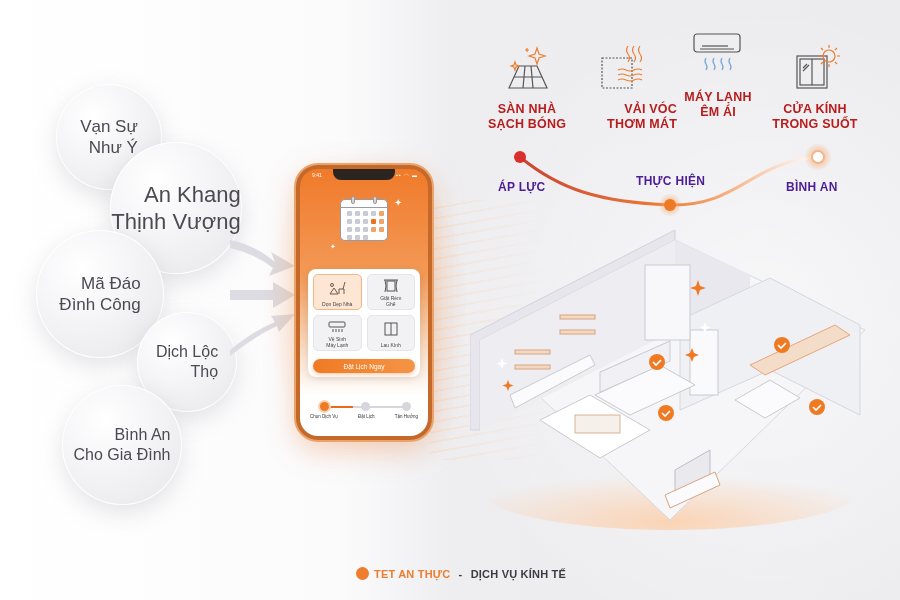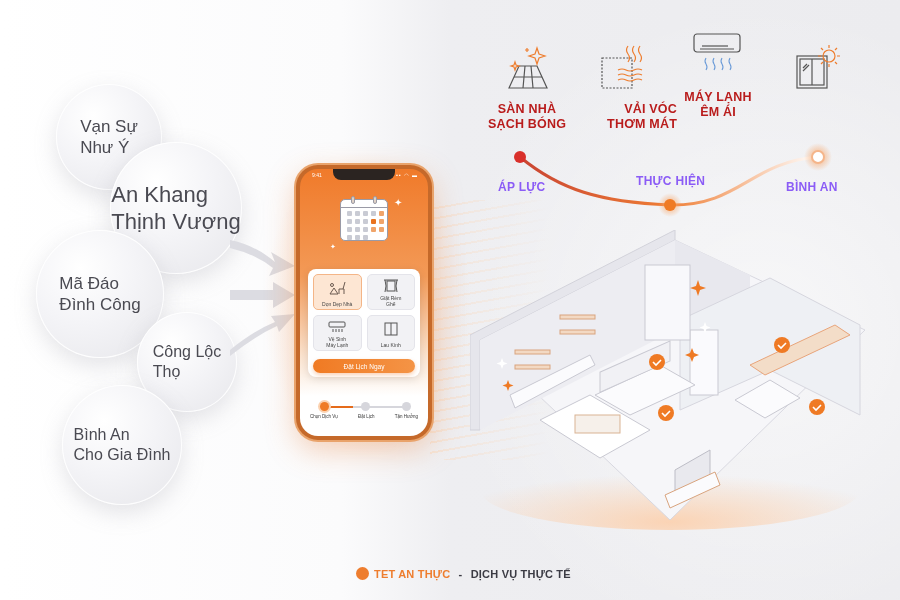--- a/index.html
+++ b/index.html
@@ -15,21 +15,21 @@
   }
   .canvas::after {
     content: ""; position: absolute; left: 440px; top: 0; width: 460px; height: 600px;
     background: radial-gradient(ellipse at 70% 55%, rgba(255,255,255,0.6), rgba(236,236,240,0) 70%);
   }
   
   .bubble {
     position: absolute; border-radius: 50%;
     background: radial-gradient(circle at 35% 30%, #ffffff 0%, #f4f4f7 45%, #e6e6ea 100%);
     box-shadow: 0 8px 22px rgba(150,150,165,0.25), inset 0 0 0 1px rgba(255,255,255,0.9);
-    display: flex; align-items: center; justify-content: center; text-align: left;
+    display: flex; align-items: center; justify-content: center; text-align: right;
     color: #4a4a52; font-size: 17px; line-height: 1.25;
   }
   .bubble span { white-space: pre-line; display: block; }
   
   .arrow { position: absolute; }
   
   .phone-glow {
     position: absolute; left: 262px; top: 150px; width: 210px; height: 310px;
     background: radial-gradient(ellipse at center, rgba(255,160,90,0.35), rgba(255,160,90,0) 70%);
   }
@@ -96,21 +96,21 @@
   
   .feature { position: absolute; width: 110px; text-align: center; }
   .feature .ico { height: 52px; display: flex; align-items: flex-end; justify-content: center; }
   .feature .lbl {
     margin-top: 10px; font-weight: bold; color: #b91c1c; font-size: 12.5px; line-height: 1.2;
     white-space: pre-line; letter-spacing: 0.2px;
   }
 
   
   .curve { position: absolute; left: 480px; top: 140px; }
-  .curve-label { position: absolute; font-size: 12px; font-weight: bold; color: #8b5cf6; letter-spacing: 0.3px; }
+  .curve-label { position: absolute; font-size: 12px; font-weight: bold; color: #4c1d95; letter-spacing: 0.3px; }
 
   
   .house { position: absolute; left: 470px; top: 230px; }
 
   
   .footer {
     position: absolute; left: 356px; top: 567px; display: flex; align-items: center; gap: 5px;
     font-size: 11px; font-weight: bold; letter-spacing: 0.2px;
   }
   .footer .brand { color: #ee7d2e; }
@@ -130,21 +130,21 @@
 </div>
 <div class="bubble" style="left:110px;top:142px;width:132px;height:132px;font-size:22px;">
   <span>An Khang
 Thịnh Vượng</span>
 </div>
 <div class="bubble" style="left:36px;top:230px;width:128px;height:128px;">
   <span>Mã Đáo
 Đình Công</span>
 </div>
 <div class="bubble" style="left:137px;top:312px;width:100px;height:100px;font-size:16px;">
-  <span>Công Lộc
+  <span>Dịch Lộc
 Thọ</span>
 </div>
 <div class="bubble" style="left:62px;top:385px;width:120px;height:120px;font-size:16px;">
   <span>Bình An
 Cho Gia Đình</span>
 </div>
 
 <svg class="arrow" style="left:225px;top:230px;" width="75" height="130" viewBox="0 0 75 130">
   <g fill="#dcdce2">
     <path d="M5 10 Q30 15 50 32 L46 22 L70 36 L44 46 L48 38 Q30 24 5 18Z"></path>
@@ -319,20 +319,22 @@
           <rect x="15" y="17" width="24" height="26"></rect>
           <path d="M27 17 V43"></path>
           <path d="M18 26 l4 -4 M18 29 l6 -6"></path>
         </g>
         <g fill="none" stroke="#ee7d2e" stroke-width="1.2">
           <circle cx="44" cy="14" r="6"></circle>
           <path d="M44 3 v3 M44 22 v3 M33 14 h3 M52 14 h3 M36 6 l2 2 M50 20 l2 2 M52 6 l-2 2 M36 22 l2 -2"></path>
         </g>
       </svg>
   </div>
+  <div class="lbl">CỬA KÍNH
+TRONG SUỐT</div>
 </div>
 
 <svg class="curve" width="380" height="80" viewBox="0 0 380 80">
   <defs>
     <linearGradient id="cg" x1="0" x2="1" y1="0" y2="0">
       <stop offset="0" stop-color="#c94432"></stop>
       <stop offset="0.5" stop-color="#ef7e35"></stop>
       <stop offset="1" stop-color="#ffffff"></stop>
     </linearGradient>
     <radialGradient id="glowO">
@@ -411,14 +413,14 @@
   <g fill="#ffffff">
     <path d="M32 128 l1.5 4 4 1.5 -4 1.5 -1.5 4 -1.5 -4 -4 -1.5 4 -1.5z"></path>
     <path d="M235 92 l1.5 4 4 1.5 -4 1.5 -1.5 4 -1.5 -4 -4 -1.5 4 -1.5z"></path>
   </g>
 </svg>
 
 <div class="footer">
   <span class="logo-icon"></span>
   <span class="brand">TET AN THỰC</span>
   <span class="tag" style="white-space:pre;"> - </span>
-  <span class="tag">DỊCH VỤ THỰC TẾ</span>
+  <span class="tag">DỊCH VỤ KÍNH TẾ</span>
 </div>
 
 </body></html>

